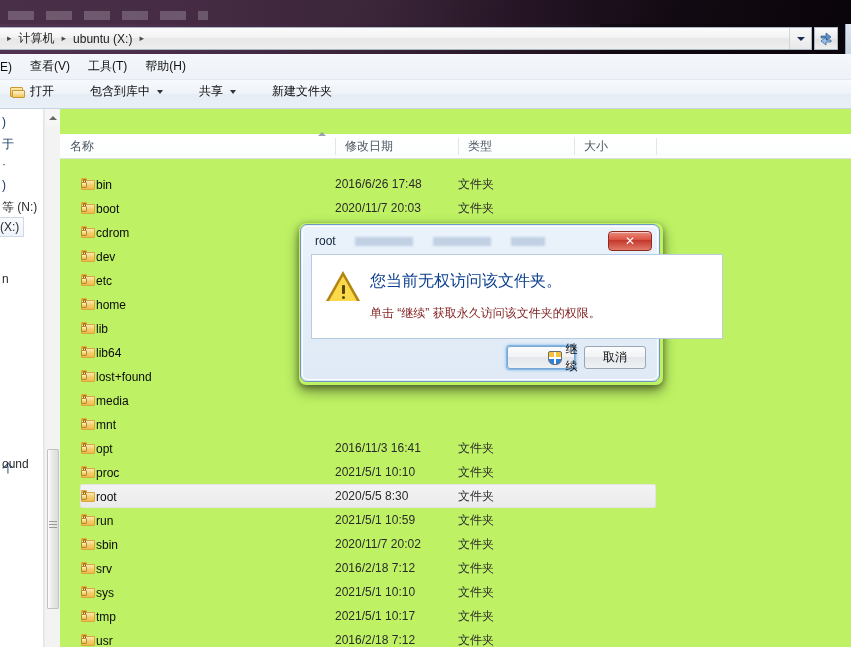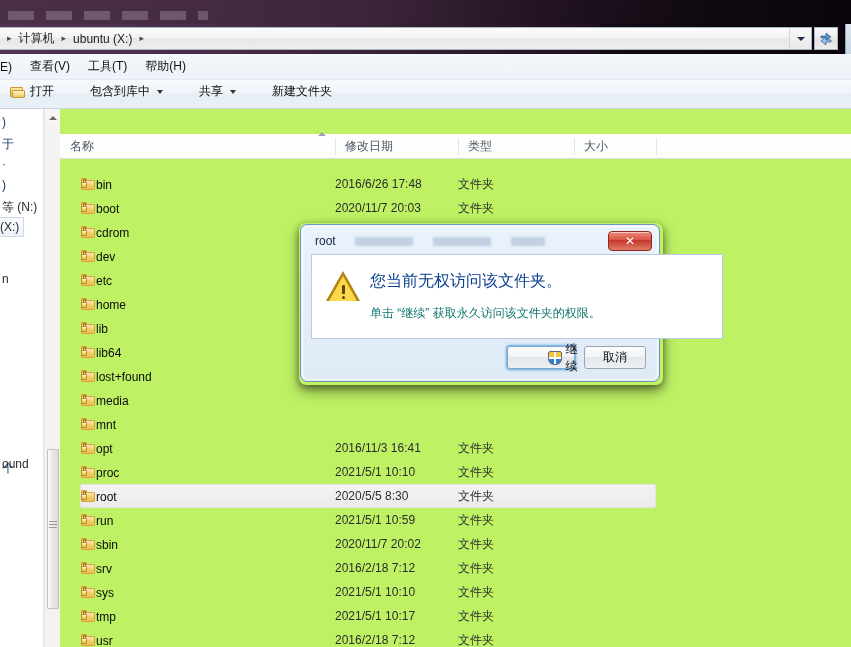--- a/index.html
+++ b/index.html
@@ -275,21 +275,21 @@
   }
   .warn-icon .dot {
     position:absolute; left:15.5px; top:25px; width:3px; height:3px;
     background:#5b4406; border-radius:50%;
   }
   .dlg-heading {
     position:absolute; left:58px; top:16px; font-size:16px; color:#0b3f8f;
     white-space:nowrap;
   }
   .dlg-sub {
-    position:absolute; left:58px; top:50px; font-size:12px; color:#0f766e;
+    position:absolute; left:58px; top:50px; font-size:12px; color:#7f1d1d;
     white-space:nowrap;
   }
   .dlg-footer {
     position:absolute; left:8px; top:112px; width:342px; height:38px;
   }
   .dlg-btn {
     position:absolute; top:7px; height:23px;
     display:flex; align-items:center; justify-content:center; gap:4px;
     font-size:12px; color:#0b0b0b;
     background: linear-gradient(180deg,#fbfcfd 0%,#f1f3f5 46%,#e3e7eb 50%,#eef1f4 100%);

